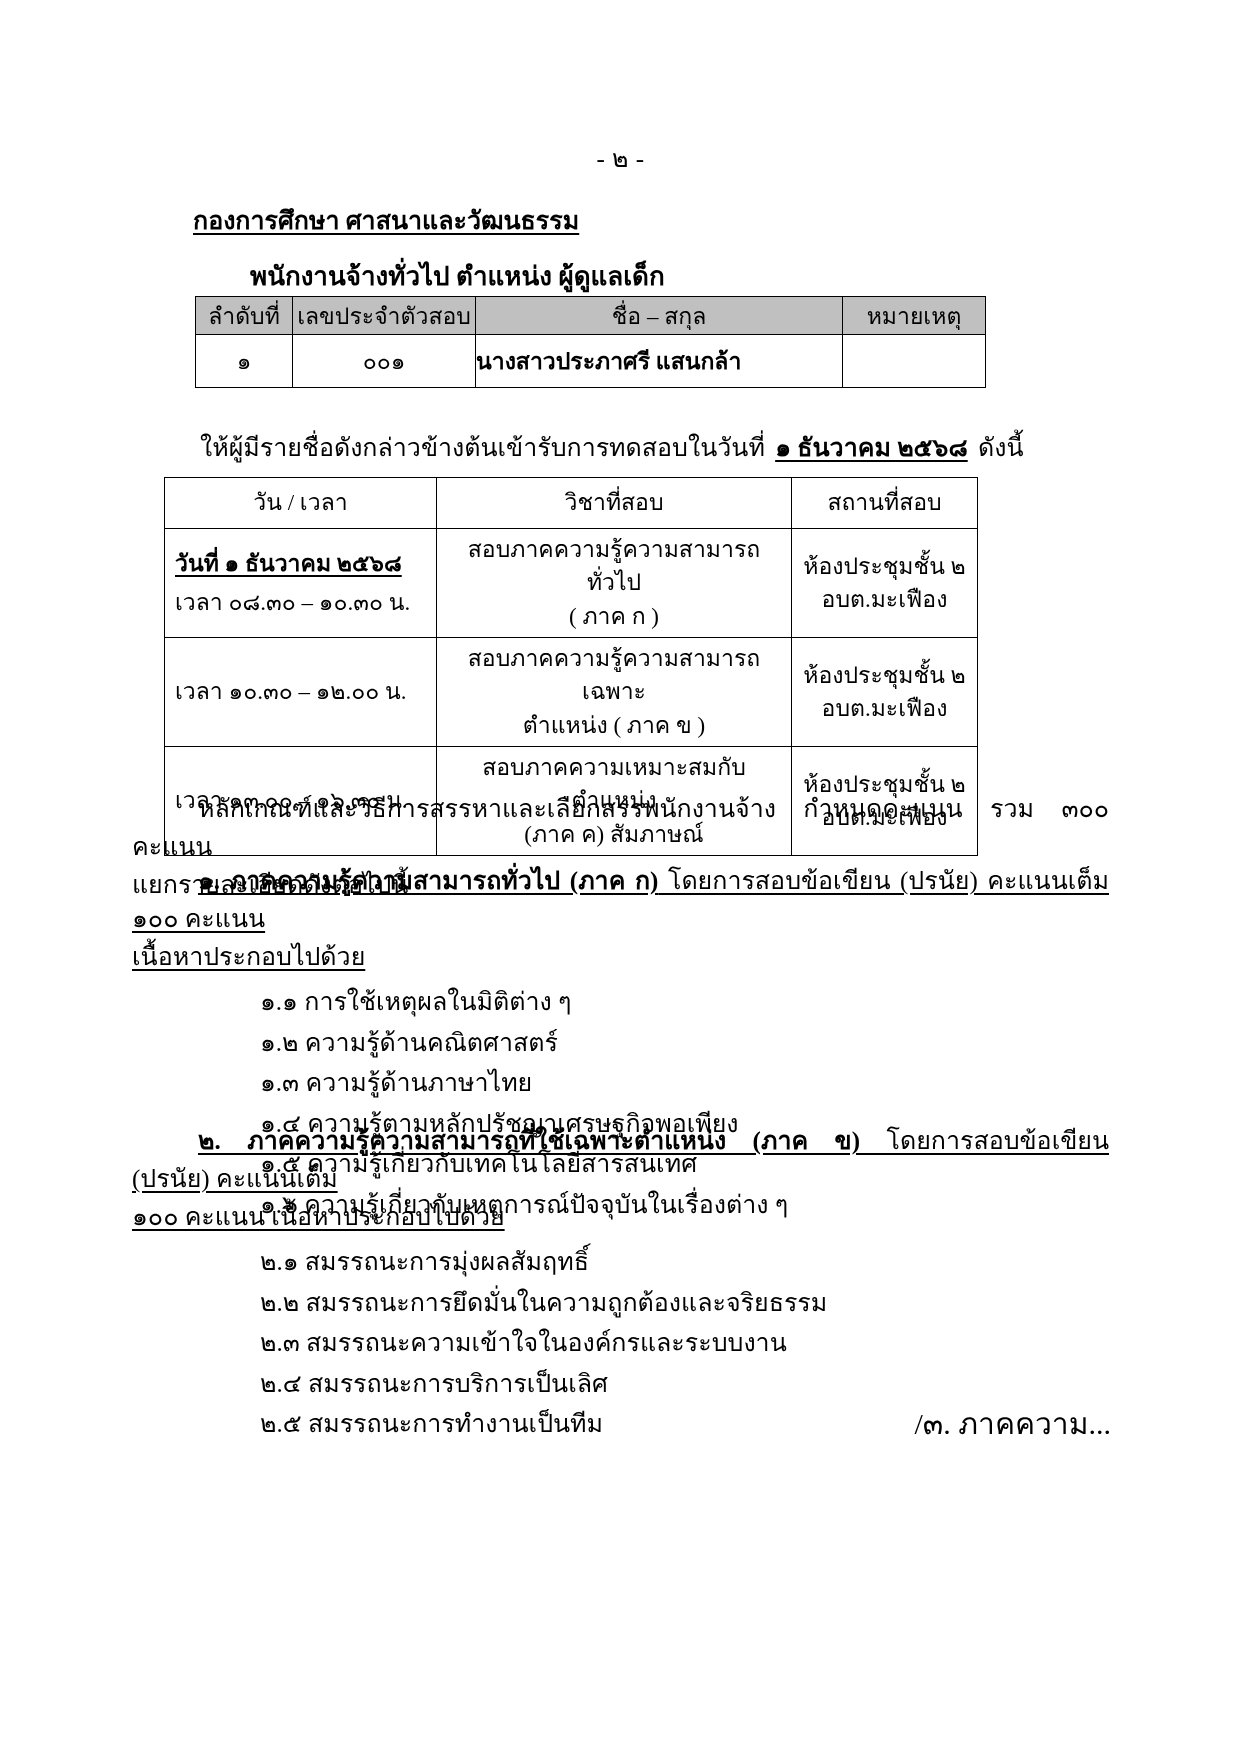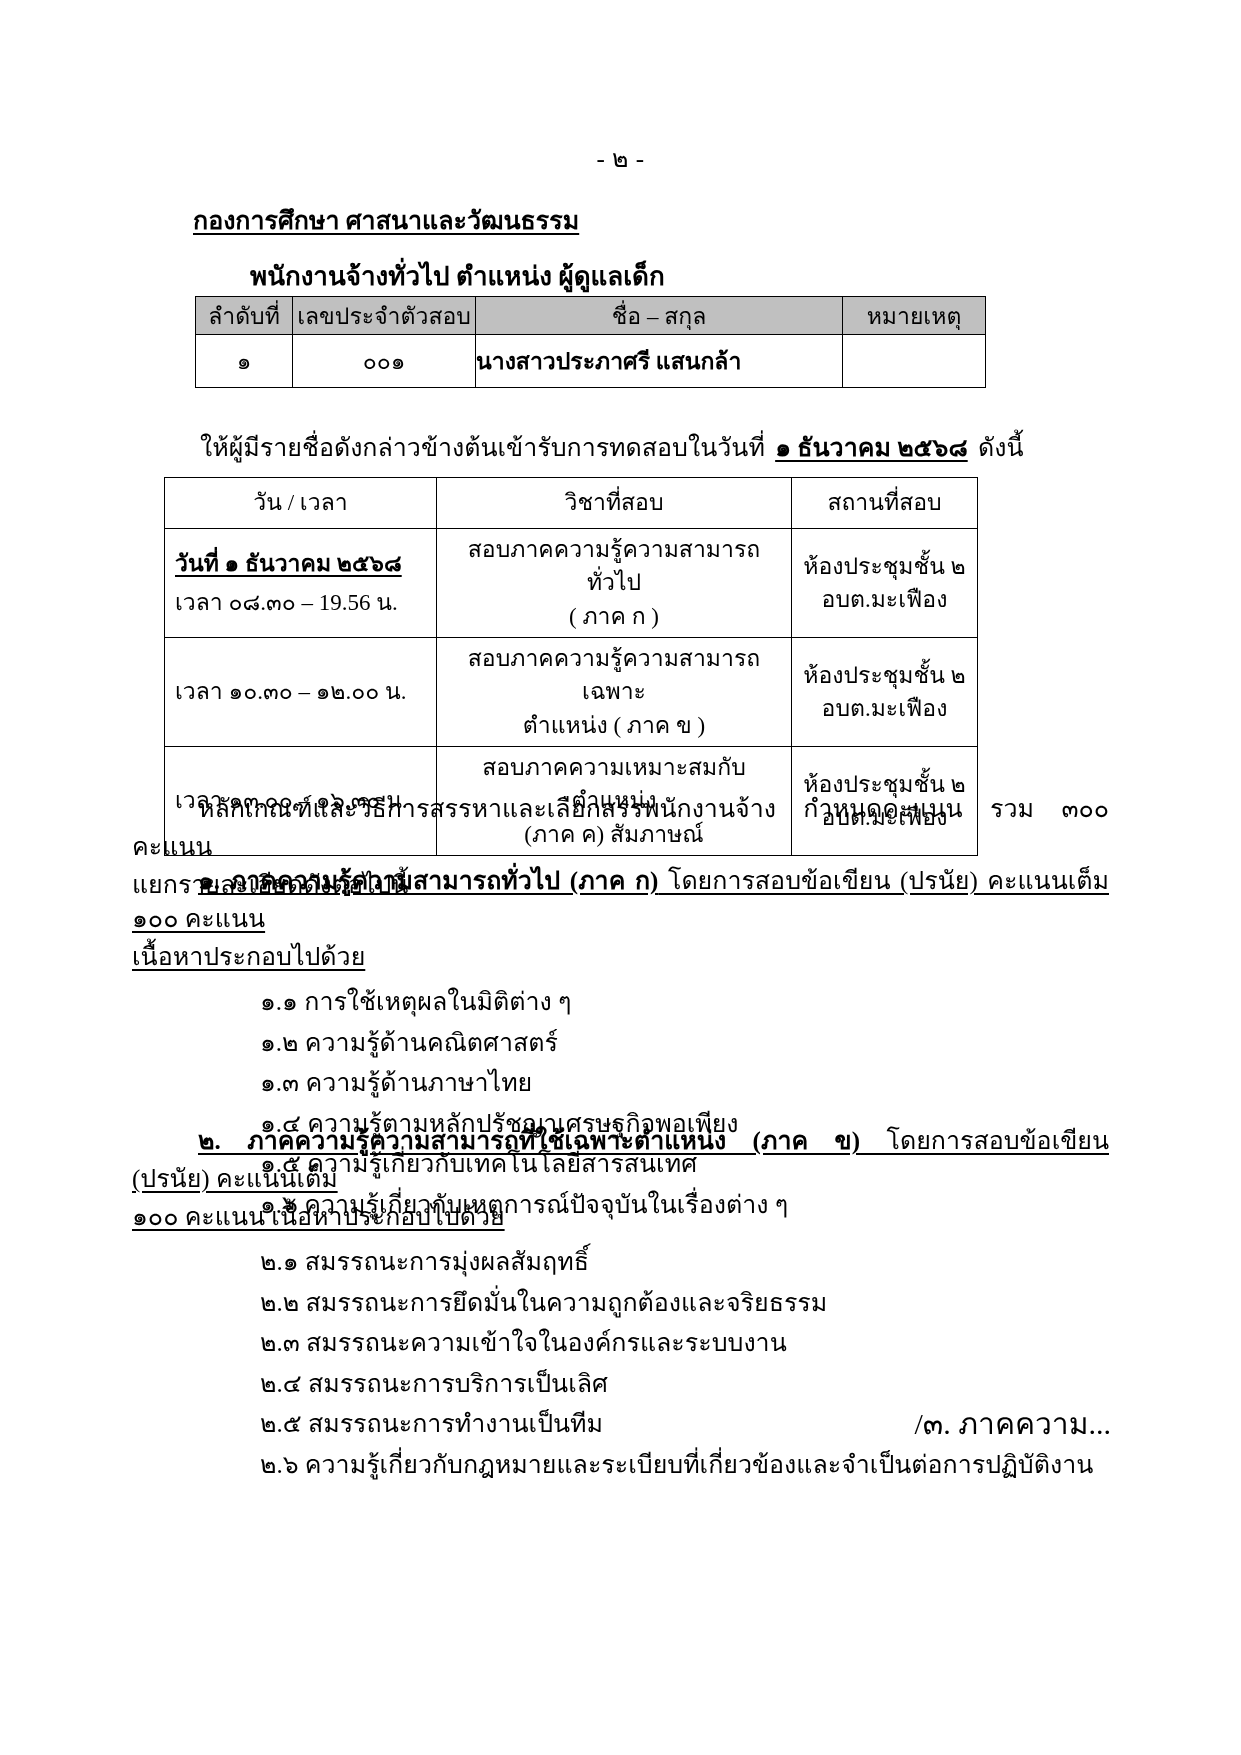--- a/index.html
+++ b/index.html
@@ -285,21 +285,21 @@
         <tr>
           <th>วัน / เวลา</th>
           <th>วิชาที่สอบ</th>
           <th>สถานที่สอบ</th>
         </tr>
       </thead>
       <tbody>
         <tr>
           <td class="time-cell">
             <span class="day-line">วันที่  ๑  ธันวาคม ๒๕๖๘</span>
-            <span class="time-line">เวลา  ๐๘.๓๐ – 19.56 น.</span>
+            <span class="time-line">เวลา  ๐๘.๓๐ – ๑๐.๓๐ น.</span>
           </td>
           <td>
             <span class="subj-line">สอบภาคความรู้ความสามารถทั่วไป</span>
             <span class="subj-line">( ภาค ก )</span>
           </td>
           <td>
             <span class="place-line">ห้องประชุมชั้น ๒</span>
             <span class="place-line">อบต.มะเฟือง</span>
           </td>
         </tr>
@@ -356,20 +356,19 @@
       <div class="section-head">
         <span class="indent"></span><span class="bold-part">๒. ภาคความรู้ความสามารถที่ใช้เฉพาะตำแหน่ง (ภาค ข)</span><span> โดยการสอบข้อเขียน  (ปรนัย) คะแนนเต็ม</span><br>
         <span>๑๐๐ คะแนน เนื้อหาประกอบไปด้วย</span>
       </div>
       <ul class="sub-list">
         <li>๒.๑ สมรรถนะการมุ่งผลสัมฤทธิ์</li>
         <li>๒.๒ สมรรถนะการยึดมั่นในความถูกต้องและจริยธรรม</li>
         <li>๒.๓ สมรรถนะความเข้าใจในองค์กรและระบบงาน</li>
         <li>๒.๔ สมรรถนะการบริการเป็นเลิศ</li>
         <li>๒.๕ สมรรถนะการทำงานเป็นทีม</li>
-        <li>๒.๖ ความรู้เกี่ยวกับกฎหมายและระเบียบที่เกี่ยวข้องและจำเป็นต่อการปฏิบัติงาน</li>
       </ul>
     </div>
 
     <div class="footer-note">/๓. ภาคความ...</div>
 
   </div>
 </div>
 
 </body></html>

